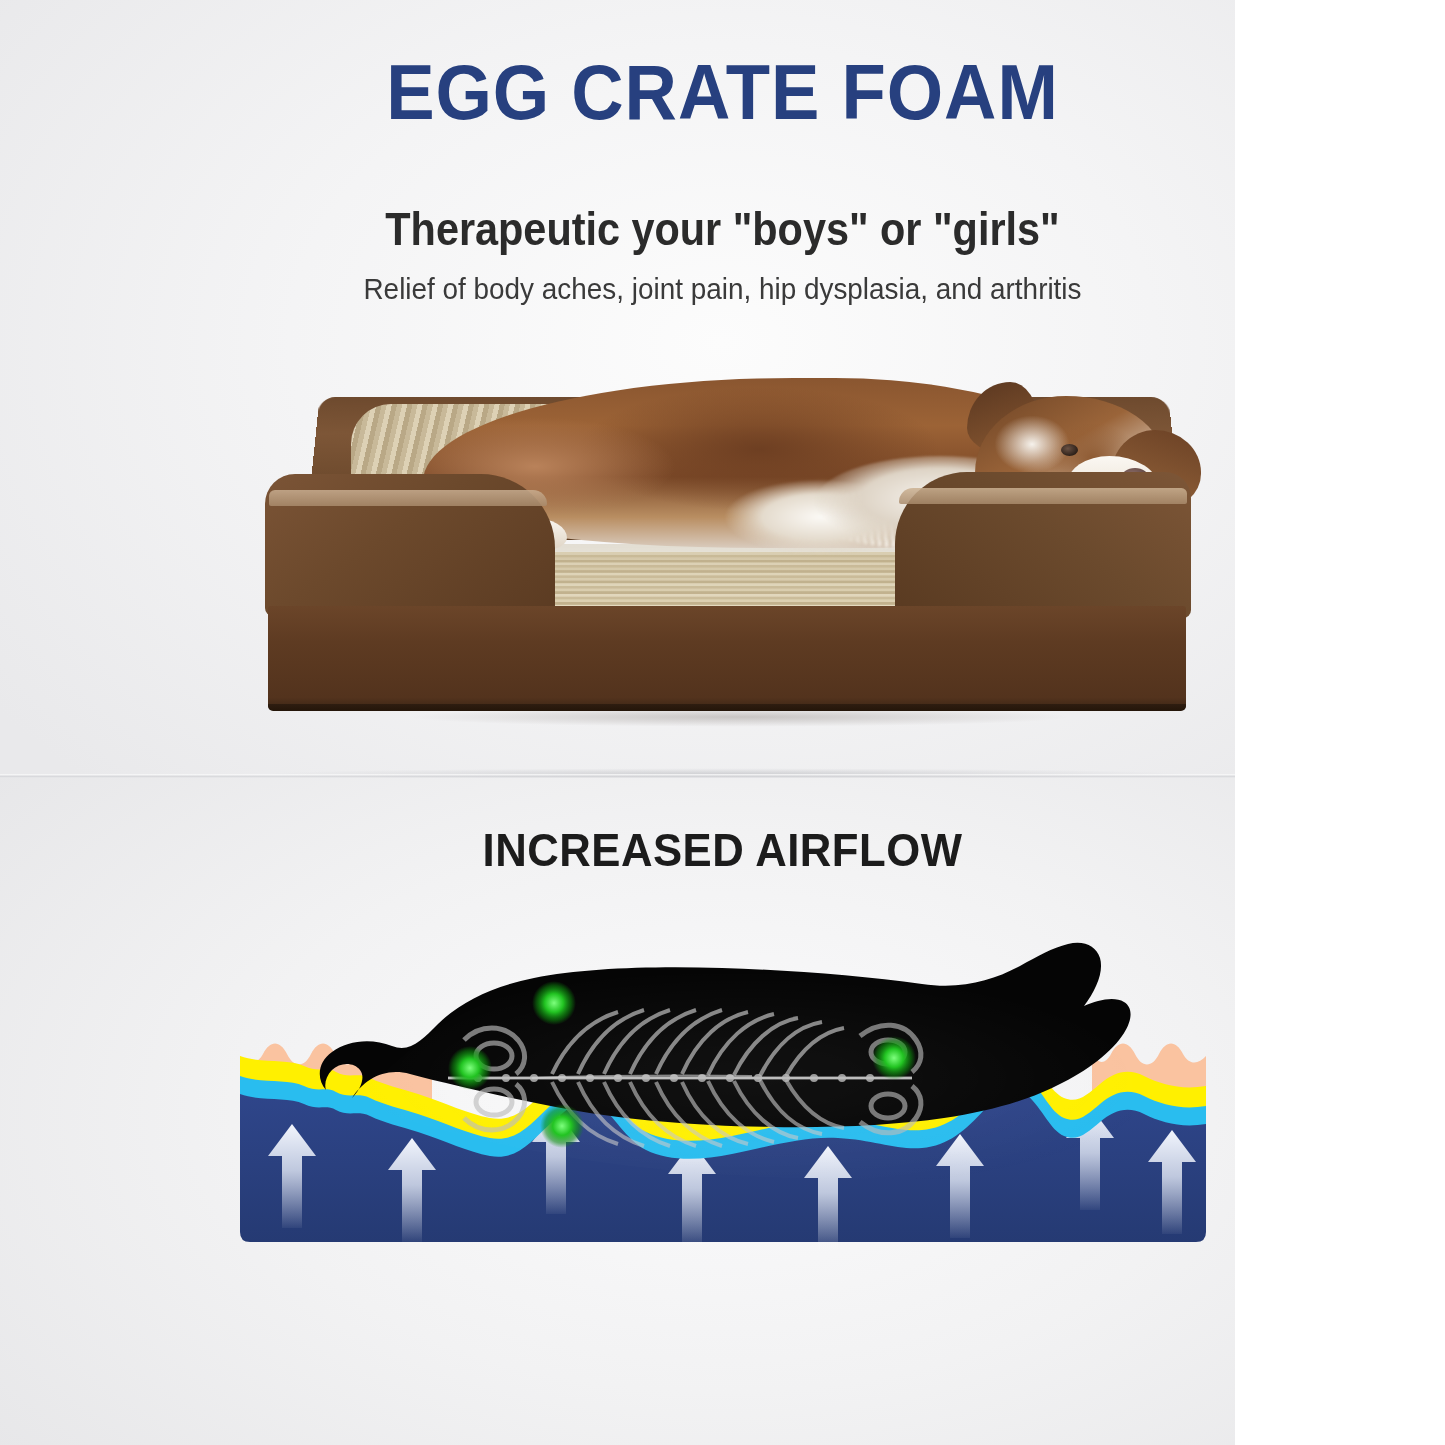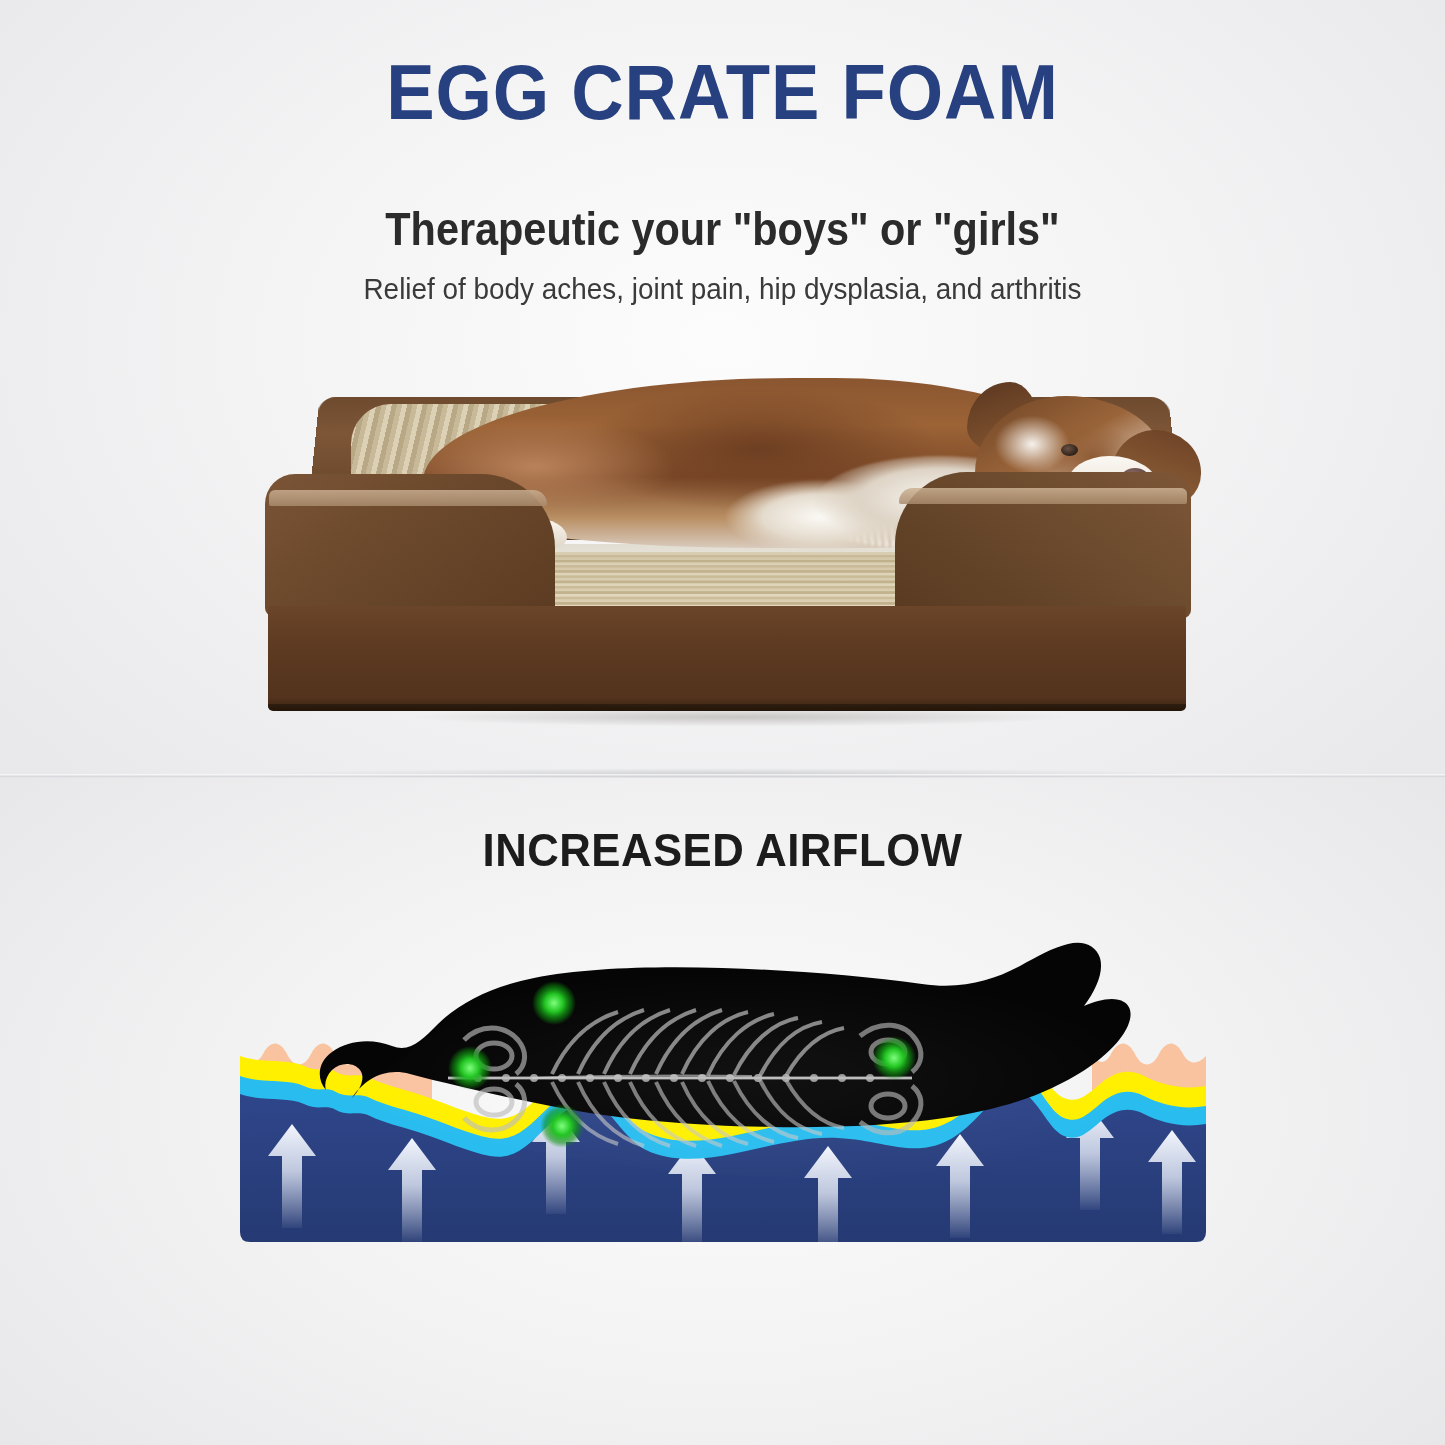--- a/index.html
+++ b/index.html
@@ -2,21 +2,21 @@
 <html><head>
 <meta charset="utf-8">
 <style>
   html,body{margin:0;padding:0;}
   body{
     width:1445px;height:1445px;
     font-family:"Liberation Sans","DejaVu Sans",sans-serif;
     background:#ffffff;
     overflow:hidden;
   }
-  #page{position:relative;width:1445px;height:1445px;overflow:hidden;}
+  #page{position:relative;width:1235px;height:1445px;overflow:hidden;}
 
   
   .panel-top{
     position:absolute;left:0;top:0;width:1445px;height:778px;
     background:
       radial-gradient(ellipse 900px 620px at 50% 44%, #fcfcfc 0%, #f4f4f5 48%, #e9e9eb 100%);
   }
   .panel-bottom{
     position:absolute;left:0;top:778px;width:1445px;height:667px;
     background:

